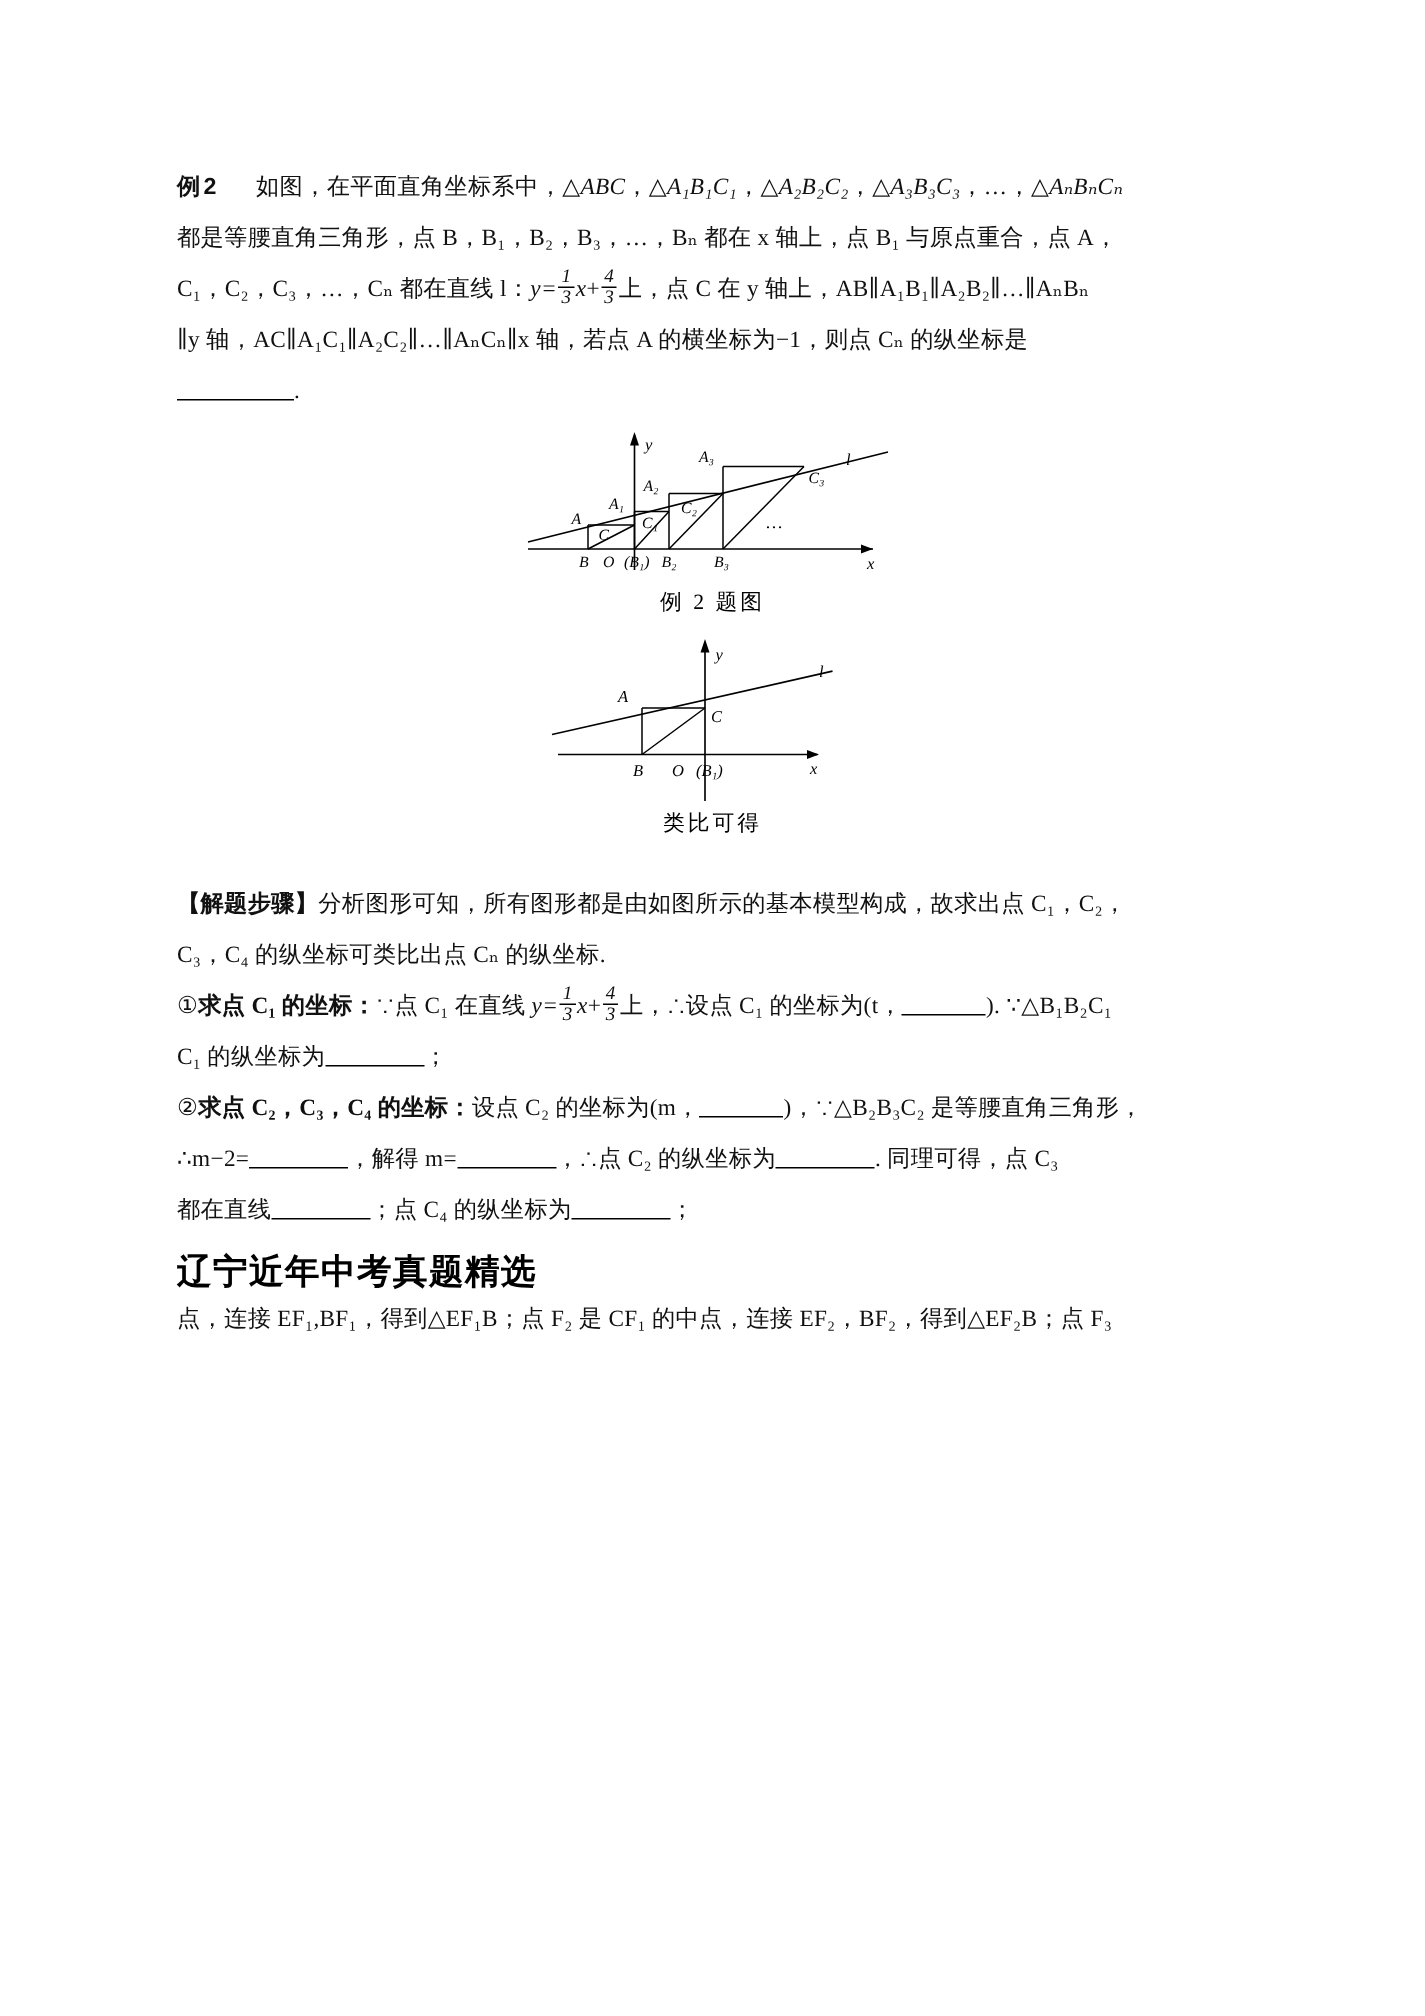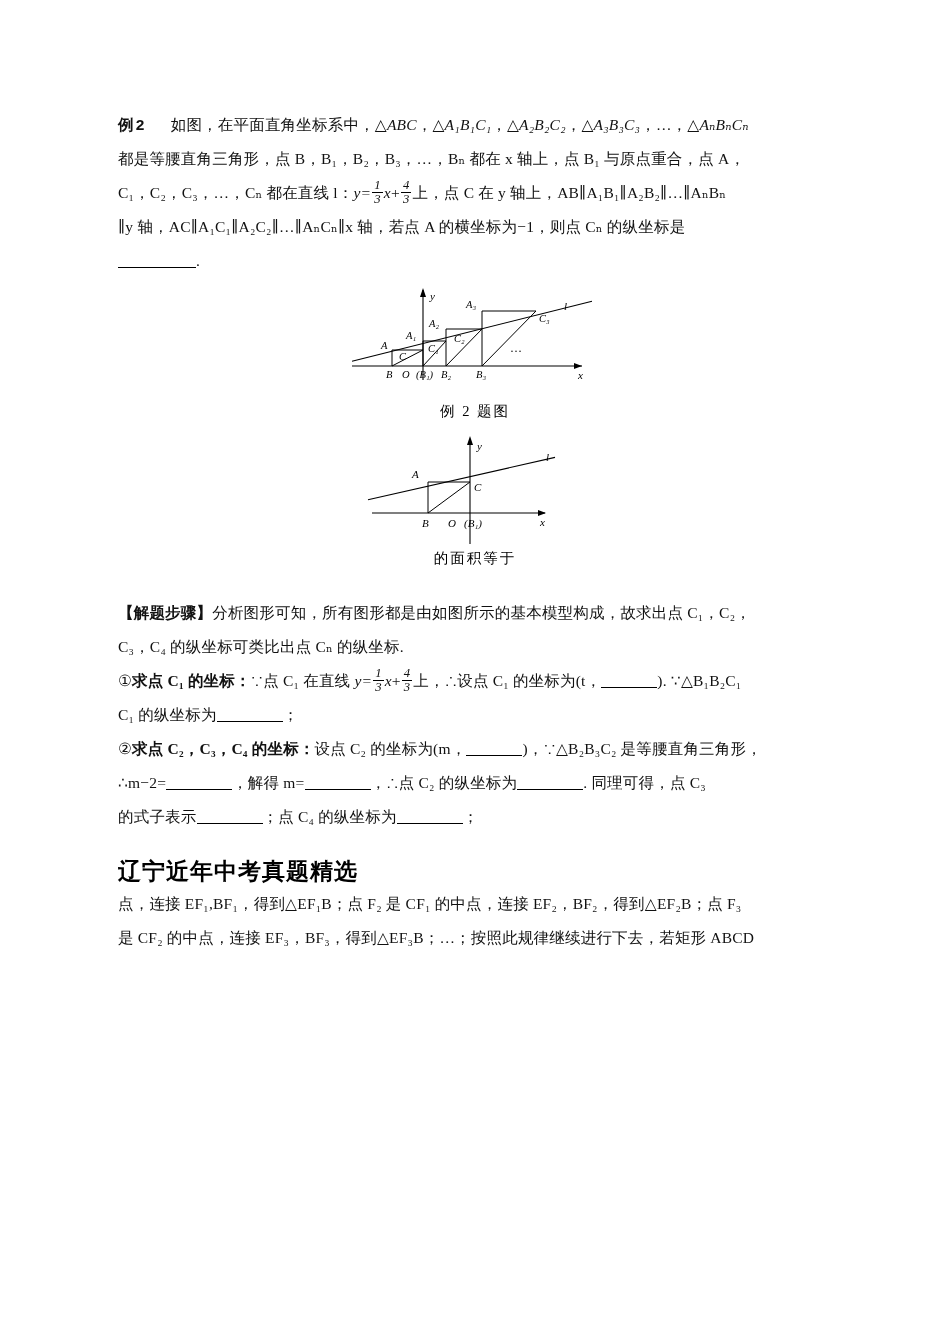--- a/index.html
+++ b/index.html
@@ -155,21 +155,21 @@
 
           <text x="36" y="96" font-size="10.5" font-style="italic" font-family="Liberation Serif, serif">B</text>
           <text x="52" y="96" font-size="10.5" font-style="italic" font-family="Liberation Serif, serif">O</text>
           <text x="66" y="96" font-size="10.5" font-style="italic" font-family="Liberation Serif, serif">(B₁)</text>
           <text x="91" y="96" font-size="10.5" font-style="italic" font-family="Liberation Serif, serif">B₂</text>
           <text x="126" y="96" font-size="10.5" font-style="italic" font-family="Liberation Serif, serif">B₃</text>
 
           <text x="160" y="70" font-size="12" font-family="Liberation Serif, serif">…</text>
         </svg>
       </div>
-      <div class="figcap cn" style="margin-top:20px;">例 2 题图</div>
+      <div class="figcap cn" style="margin-top:10px;">例 2 题图</div>
     </div>
 
     <div class="figure" style="margin-top:8px;">
       <div class="fig-wrap">
         <svg width="250" height="120" viewBox="0 0 250 120">
 
           <line x1="22" y1="84" x2="195" y2="84" stroke="#000" stroke-width="1.1"></line>
           <polygon points="196,84 188,81 188,87" fill="#000"></polygon>
 
           <line x1="120" y1="115" x2="120" y2="10" stroke="#000" stroke-width="1.1"></line>
@@ -184,21 +184,21 @@
           <text x="196" y="32" font-size="11" font-style="italic" font-family="Liberation Serif, serif">l</text>
           <text x="190" y="97" font-size="11" font-style="italic" font-family="Liberation Serif, serif">x</text>
           <text x="127" y="21" font-size="11" font-style="italic" font-family="Liberation Serif, serif">y</text>
           <text x="62" y="49" font-size="11" font-style="italic" font-family="Liberation Serif, serif">A</text>
           <text x="124" y="62" font-size="11" font-style="italic" font-family="Liberation Serif, serif">C</text>
           <text x="72" y="98" font-size="11" font-style="italic" font-family="Liberation Serif, serif">B</text>
           <text x="98" y="98" font-size="11" font-style="italic" font-family="Liberation Serif, serif">O</text>
           <text x="114" y="98" font-size="11" font-style="italic" font-family="Liberation Serif, serif">(B₁)</text>
         </svg>
       </div>
-      <div class="figcap cn" style="margin-top:0px;">的面积等于</div>
+      <div class="figcap cn" style="margin-top:0px;">类比可得</div>
     </div>
 
     <div class="line" style="margin-top:28px;">
       <span class="bold cn">【解题步骤】</span><span class="cn">分析图形可知，所有图形都是由如图所示的基本模型构成，故求出点 C₁，C₂，</span>
     </div>
     <div class="line">C₃，C₄ 的纵坐标可类比出点 Cₙ 的纵坐标.</div>
 
     <div class="line">
       <span class="cn">①</span><span class="bold cn">求点 C₁ 的坐标：</span><span class="cn">∵点 C₁ 在直线 </span><span class="ital">y=</span><span class="frac"><span class="num">1</span><span class="den">3</span></span><span class="ital">x</span><span>+</span><span class="frac"><span class="num">4</span><span class="den">3</span></span><span class="cn">上，∴设点 C₁ 的坐标为(t，</span><span class="blank b-s"></span><span class="cn">). ∵△B₁B₂C₁</span>
     </div>
@@ -206,23 +206,22 @@
       <span class="cn">C₁ 的纵坐标为</span><span class="blank b-m"></span><span class="cn">；</span>
     </div>
 
     <div class="line">
       <span class="cn">②</span><span class="bold cn">求点 C₂，C₃，C₄ 的坐标：</span><span class="cn">设点 C₂ 的坐标为(m，</span><span class="blank b-s"></span><span class="cn">)，∵△B₂B₃C₂ 是等腰直角三角形，</span>
     </div>
     <div class="line">
       <span class="cn">∴m−2=</span><span class="blank b-m"></span><span class="cn">，解得 m=</span><span class="blank b-m"></span><span class="cn">，∴点 C₂ 的纵坐标为</span><span class="blank b-m"></span><span class="cn">. 同理可得，点 C₃</span>
     </div>
     <div class="line">
-      <span class="cn">的式子表示</span><span class="blank b-m"></span><span class="cn">；点 C₄ 的纵坐标为</span><span class="blank b-m"></span><span class="cn">；</span>
-    </div>
-
-
-    <div class="section-head" style="margin-top:22px;">辽宁近年中考真题精选</div>
+      <span class="cn">都在直线</span><span class="blank b-m"></span><span class="cn">；点 C₄ 的纵坐标为</span><span class="blank b-m"></span><span class="cn">；</span>
+    </div>
+
+
+    <div class="section-head" style="margin-top:8px;">辽宁近年中考真题精选</div>
 
     <div class="line">点，连接 EF₁,BF₁，得到△EF₁B；点 F₂ 是 CF₁ 的中点，连接 EF₂，BF₂，得到△EF₂B；点 F₃</div>
-    <div class="line">是 CF₂ 的中点，连接 EF₃，BF₃，得到△EF₃B；…；按照此规律继续进行下去，若矩形 ABCD</div>
 
   </div>
 </div>
 
 </body></html>

